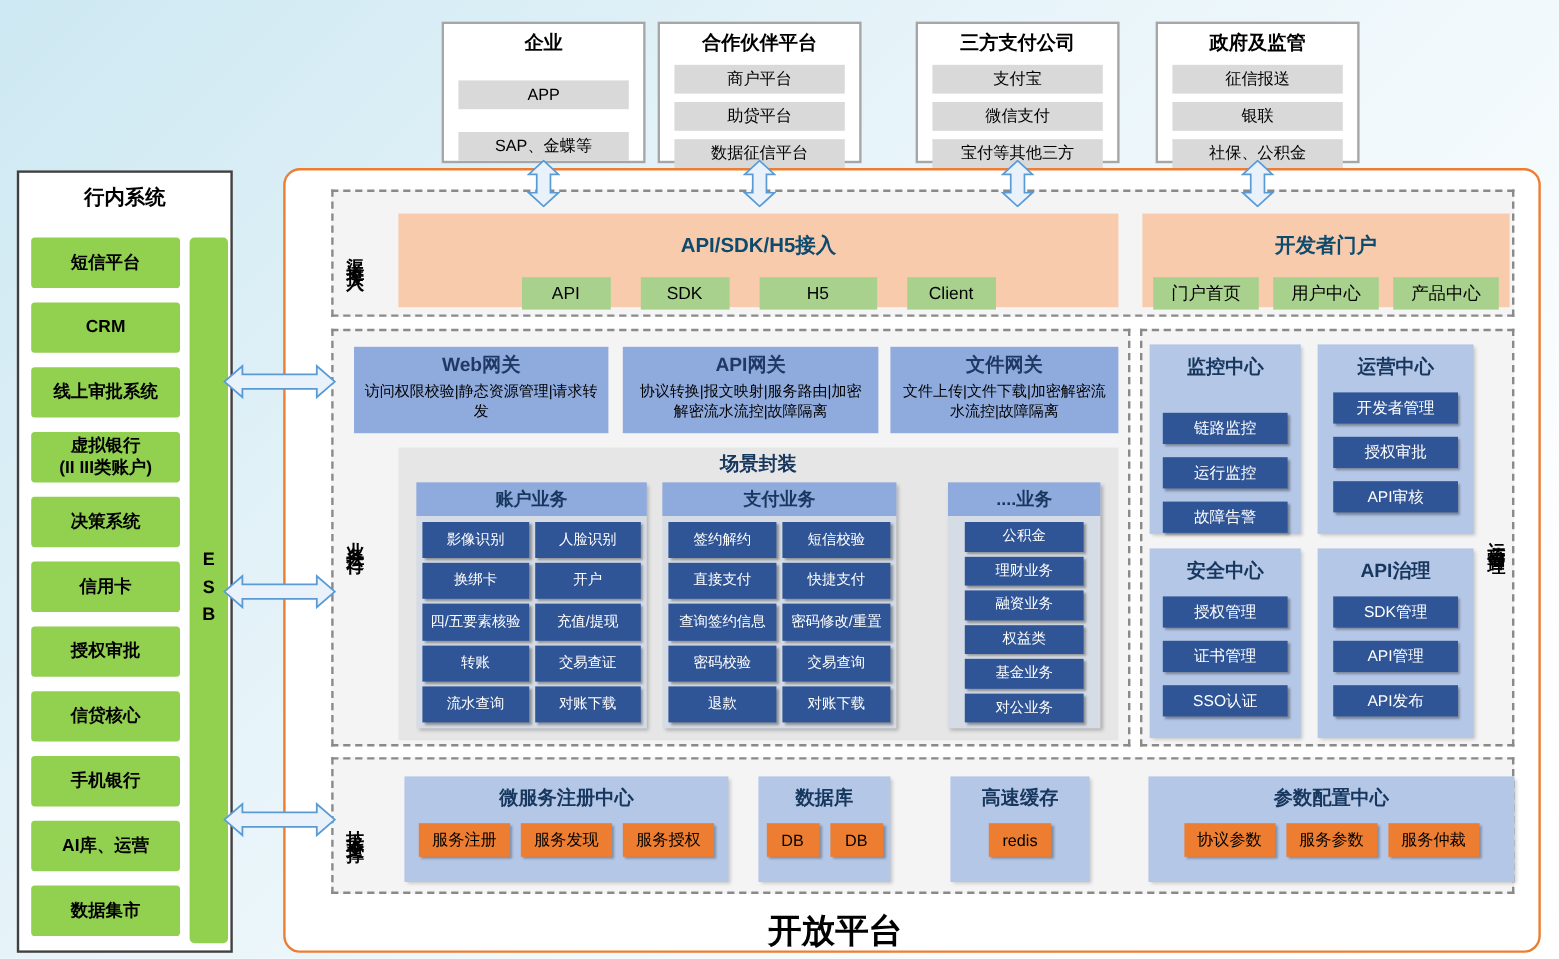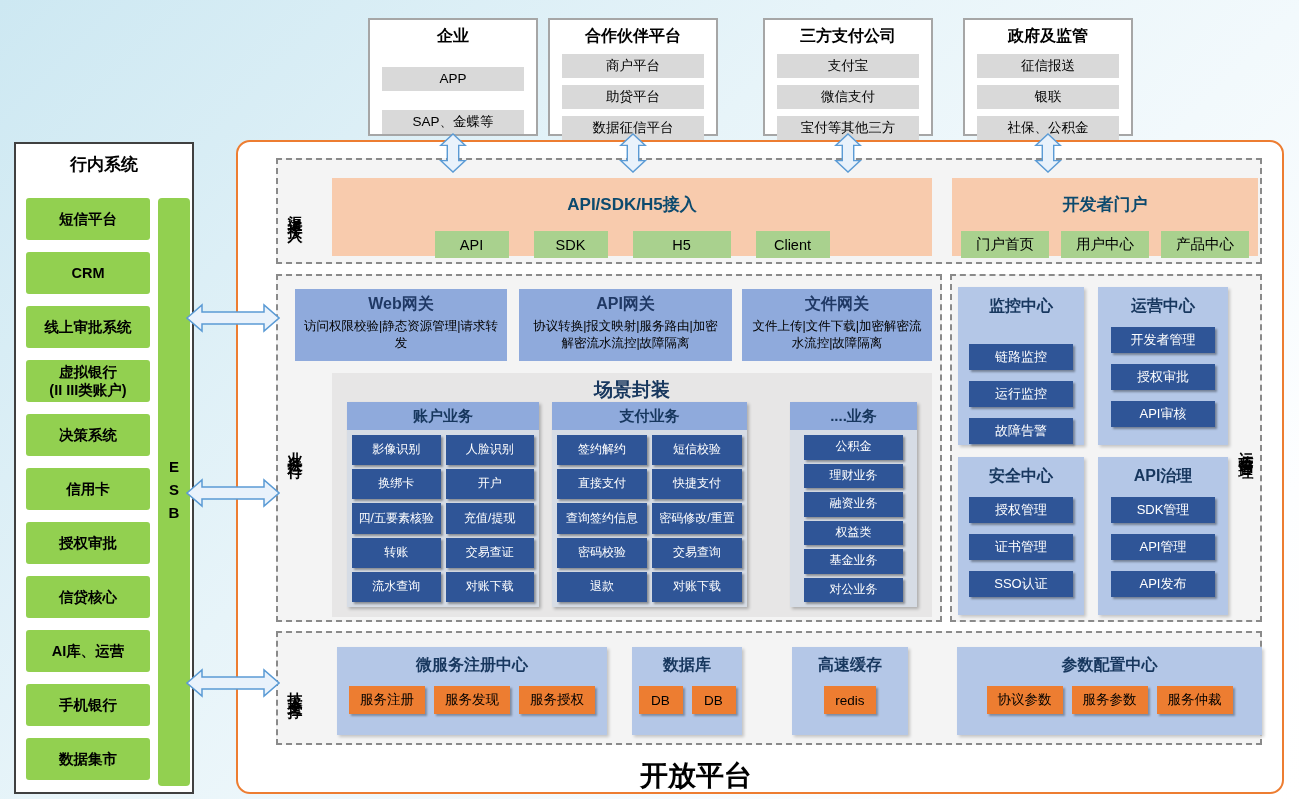--- a/index.html
+++ b/index.html
@@ -67,21 +67,21 @@
   #portal-box .green-btn { min-width:88px; padding:0 8px; }
 
   
   .gw-box { position:absolute; top:13px; height:72px; background:#8faadc; padding:5px 8px; text-align:center; }
   #gw-web { left:17px; width:212px; } #gw-api { left:241px; width:213px; } #gw-file { left:464px; width:190px; }
   .gw-title { font-size:16px; font-weight:bold; color:#1f3864; }
   .gw-desc { font-size:12.5px; margin-top:3px; line-height:1.35; }
 
   
   .scene { position:absolute; left:54px; top:97px; width:600px; height:244px; background:#e7e6e6; }
-  .scene-title { text-align:center; margin-top:4px; font-size:19px; font-weight:bold; color:#17375e; }
+  .scene-title { text-align:center; margin-top:4px; font-size:16px; font-weight:bold; color:#17375e; }
   .module { position:absolute; top:29px; height:205px; display:flex; flex-direction:column;
             background:#d6dce5; box-shadow:2px 2px 3px rgba(0,0,0,.25); }
   #mod-account { left:15px; width:192px; } #mod-payment { left:220px; width:195px; } #mod-other { left:458px; width:127px; }
   .module-header { height:28px; flex:none; background:#8faadc; display:flex; align-items:center; justify-content:center;
                    font-size:15px; font-weight:bold; color:#17375e; }
   .mod-body { flex:1; display:flex; gap:5px; padding:5px; }
   #mod-other .mod-body { padding:5px 14px; }
   .mod-col { flex:1; display:flex; flex-direction:column; gap:4px;justify-content:space-between; }
   .dark-btn { flex:1; background:#2f5597; color:#fff; display:flex; align-items:center; justify-content:center;
               text-align:center; font-size:12px; line-height:1.15; padding:1px 2px;
@@ -142,22 +142,22 @@
     <div class="sb-items">
       <div class="sb-item">短信平台</div>
       <div class="sb-item">CRM</div>
       <div class="sb-item">线上审批系统</div>
       <div class="sb-item">虚拟银行
 (II III类账户)</div>
       <div class="sb-item">决策系统</div>
       <div class="sb-item">信用卡</div>
       <div class="sb-item">授权审批</div>
       <div class="sb-item">信贷核心</div>
+      <div class="sb-item">手机银行</div>
       <div class="sb-item">AI库、运营</div>
-      <div class="sb-item">手机银行</div>
       <div class="sb-item">数据集市</div>
     </div>
     <div class="esb">ESB</div>
   </div>
 
   <div class="platform"></div>
 
   <div class="section" id="sec-channel">
     <div class="v-label">渠道接入</div>
     <div class="orange-box" id="access-box">

